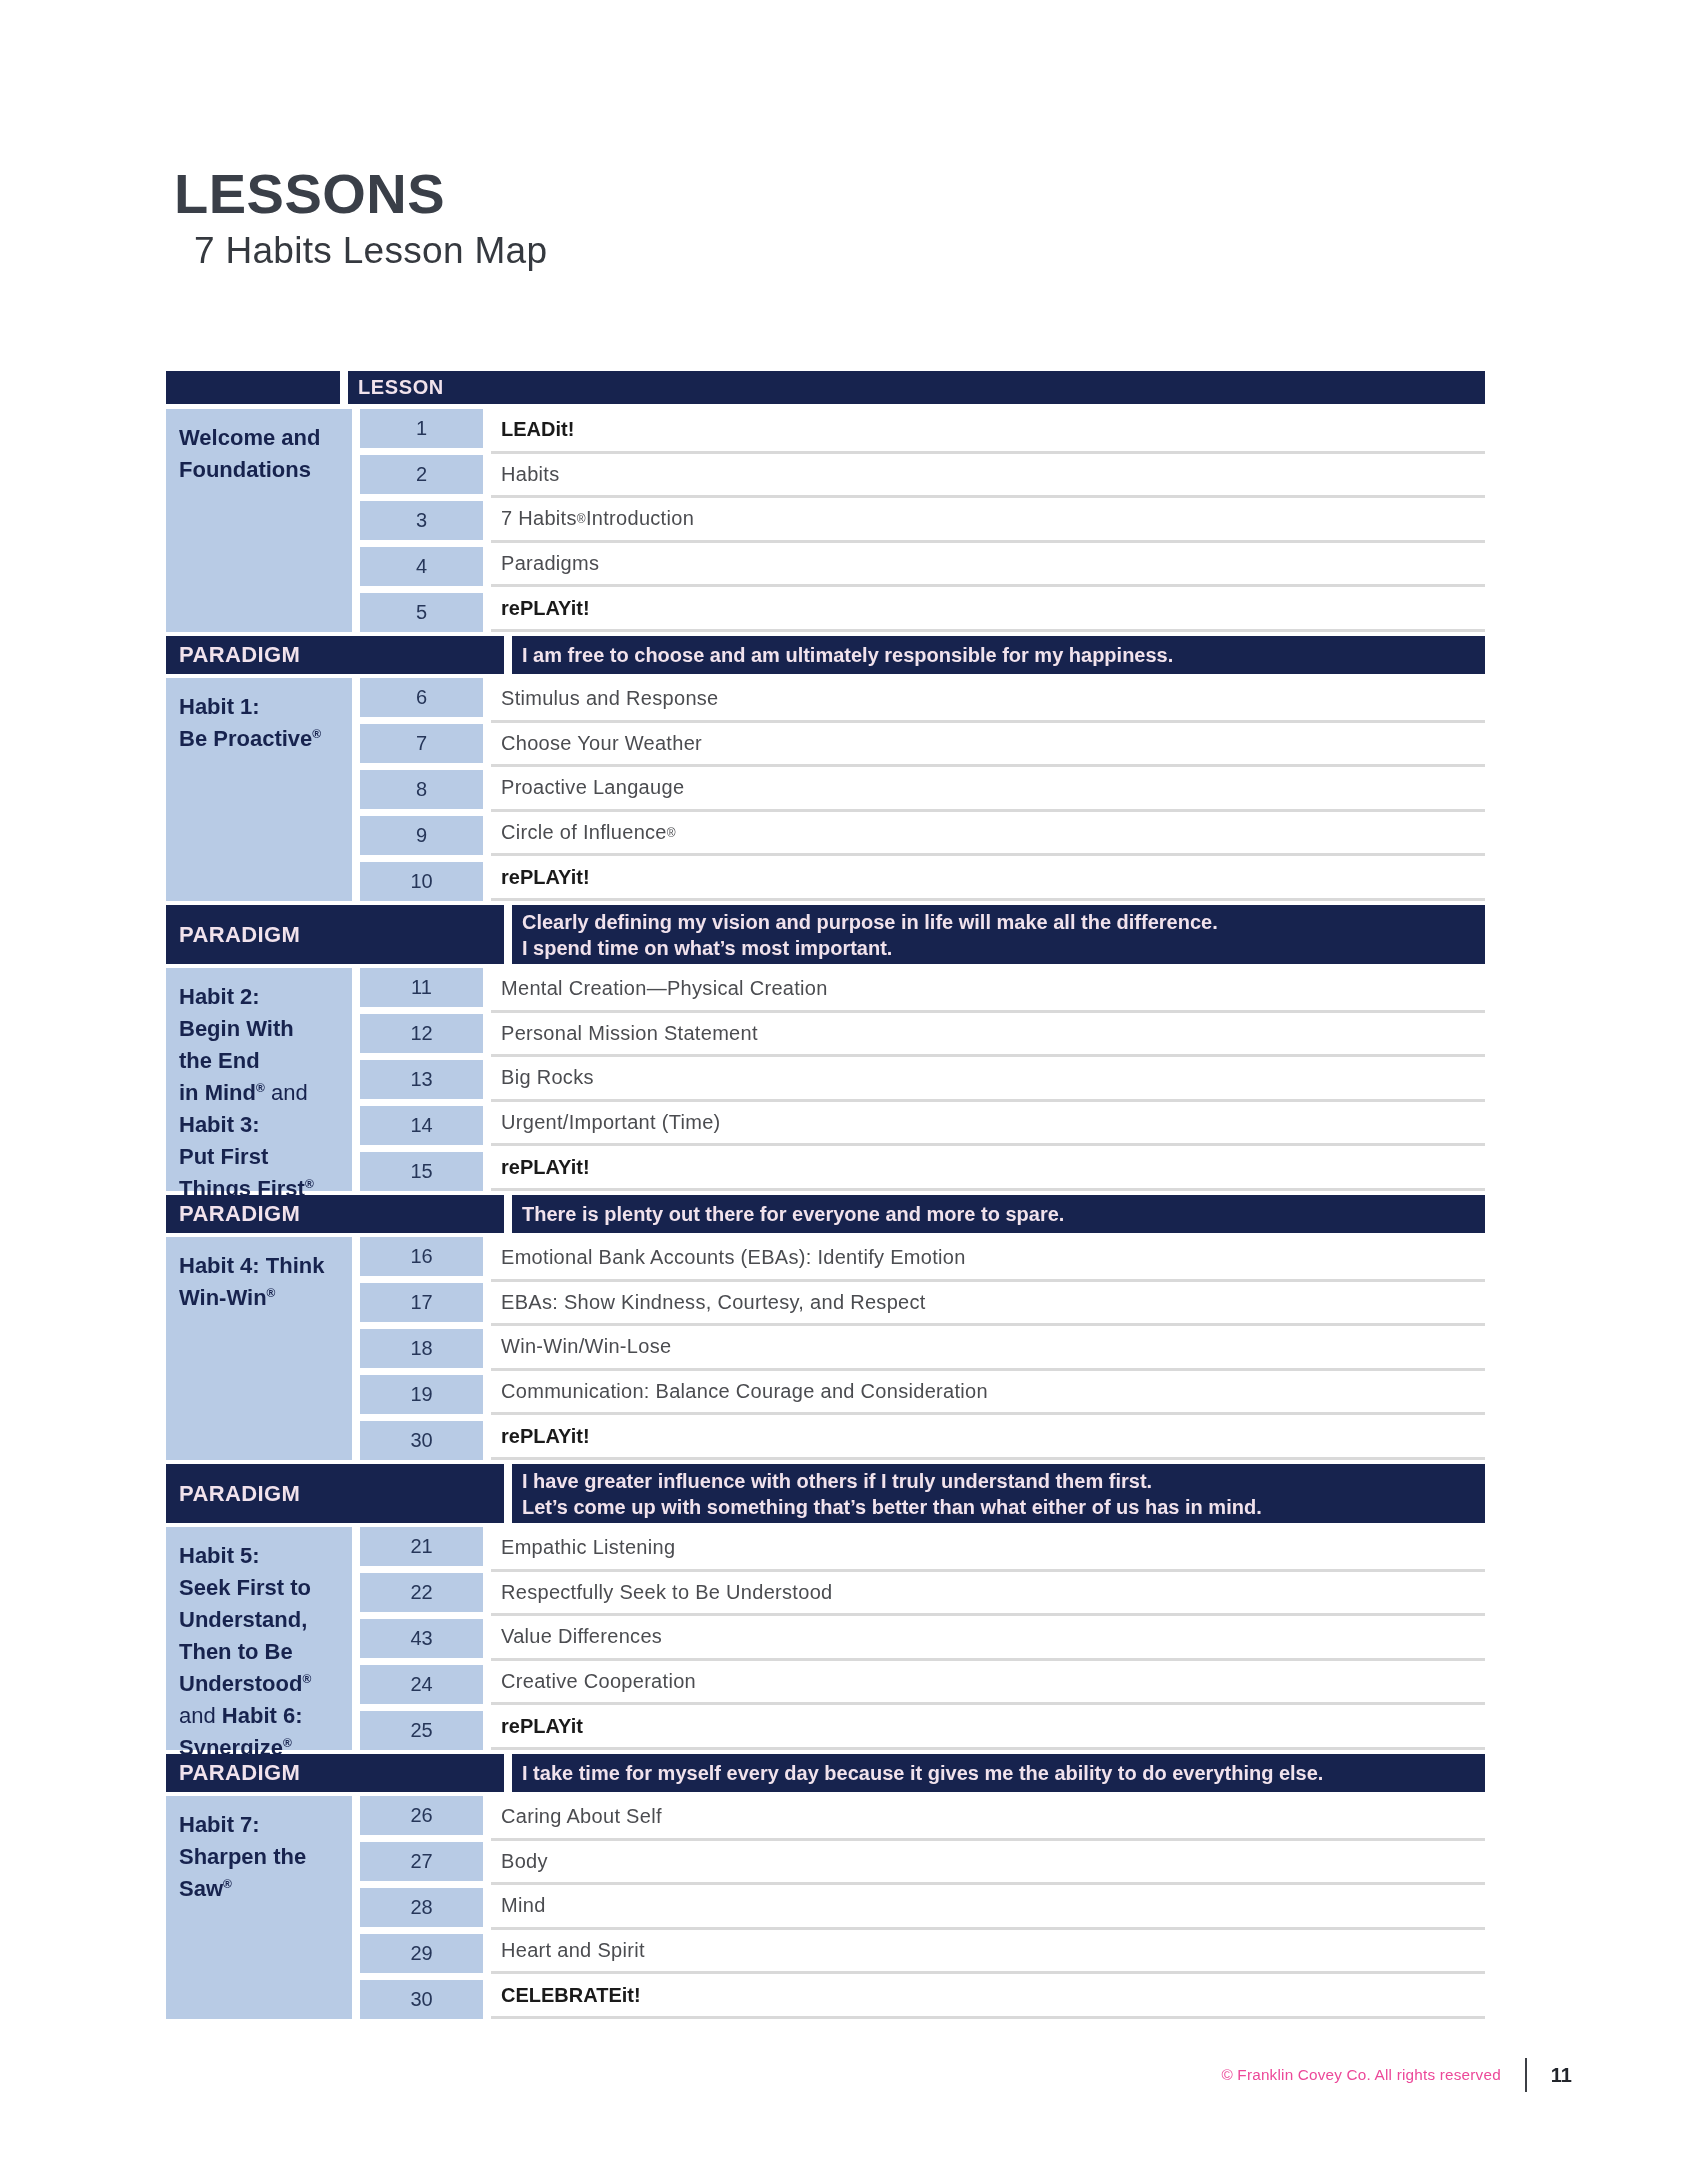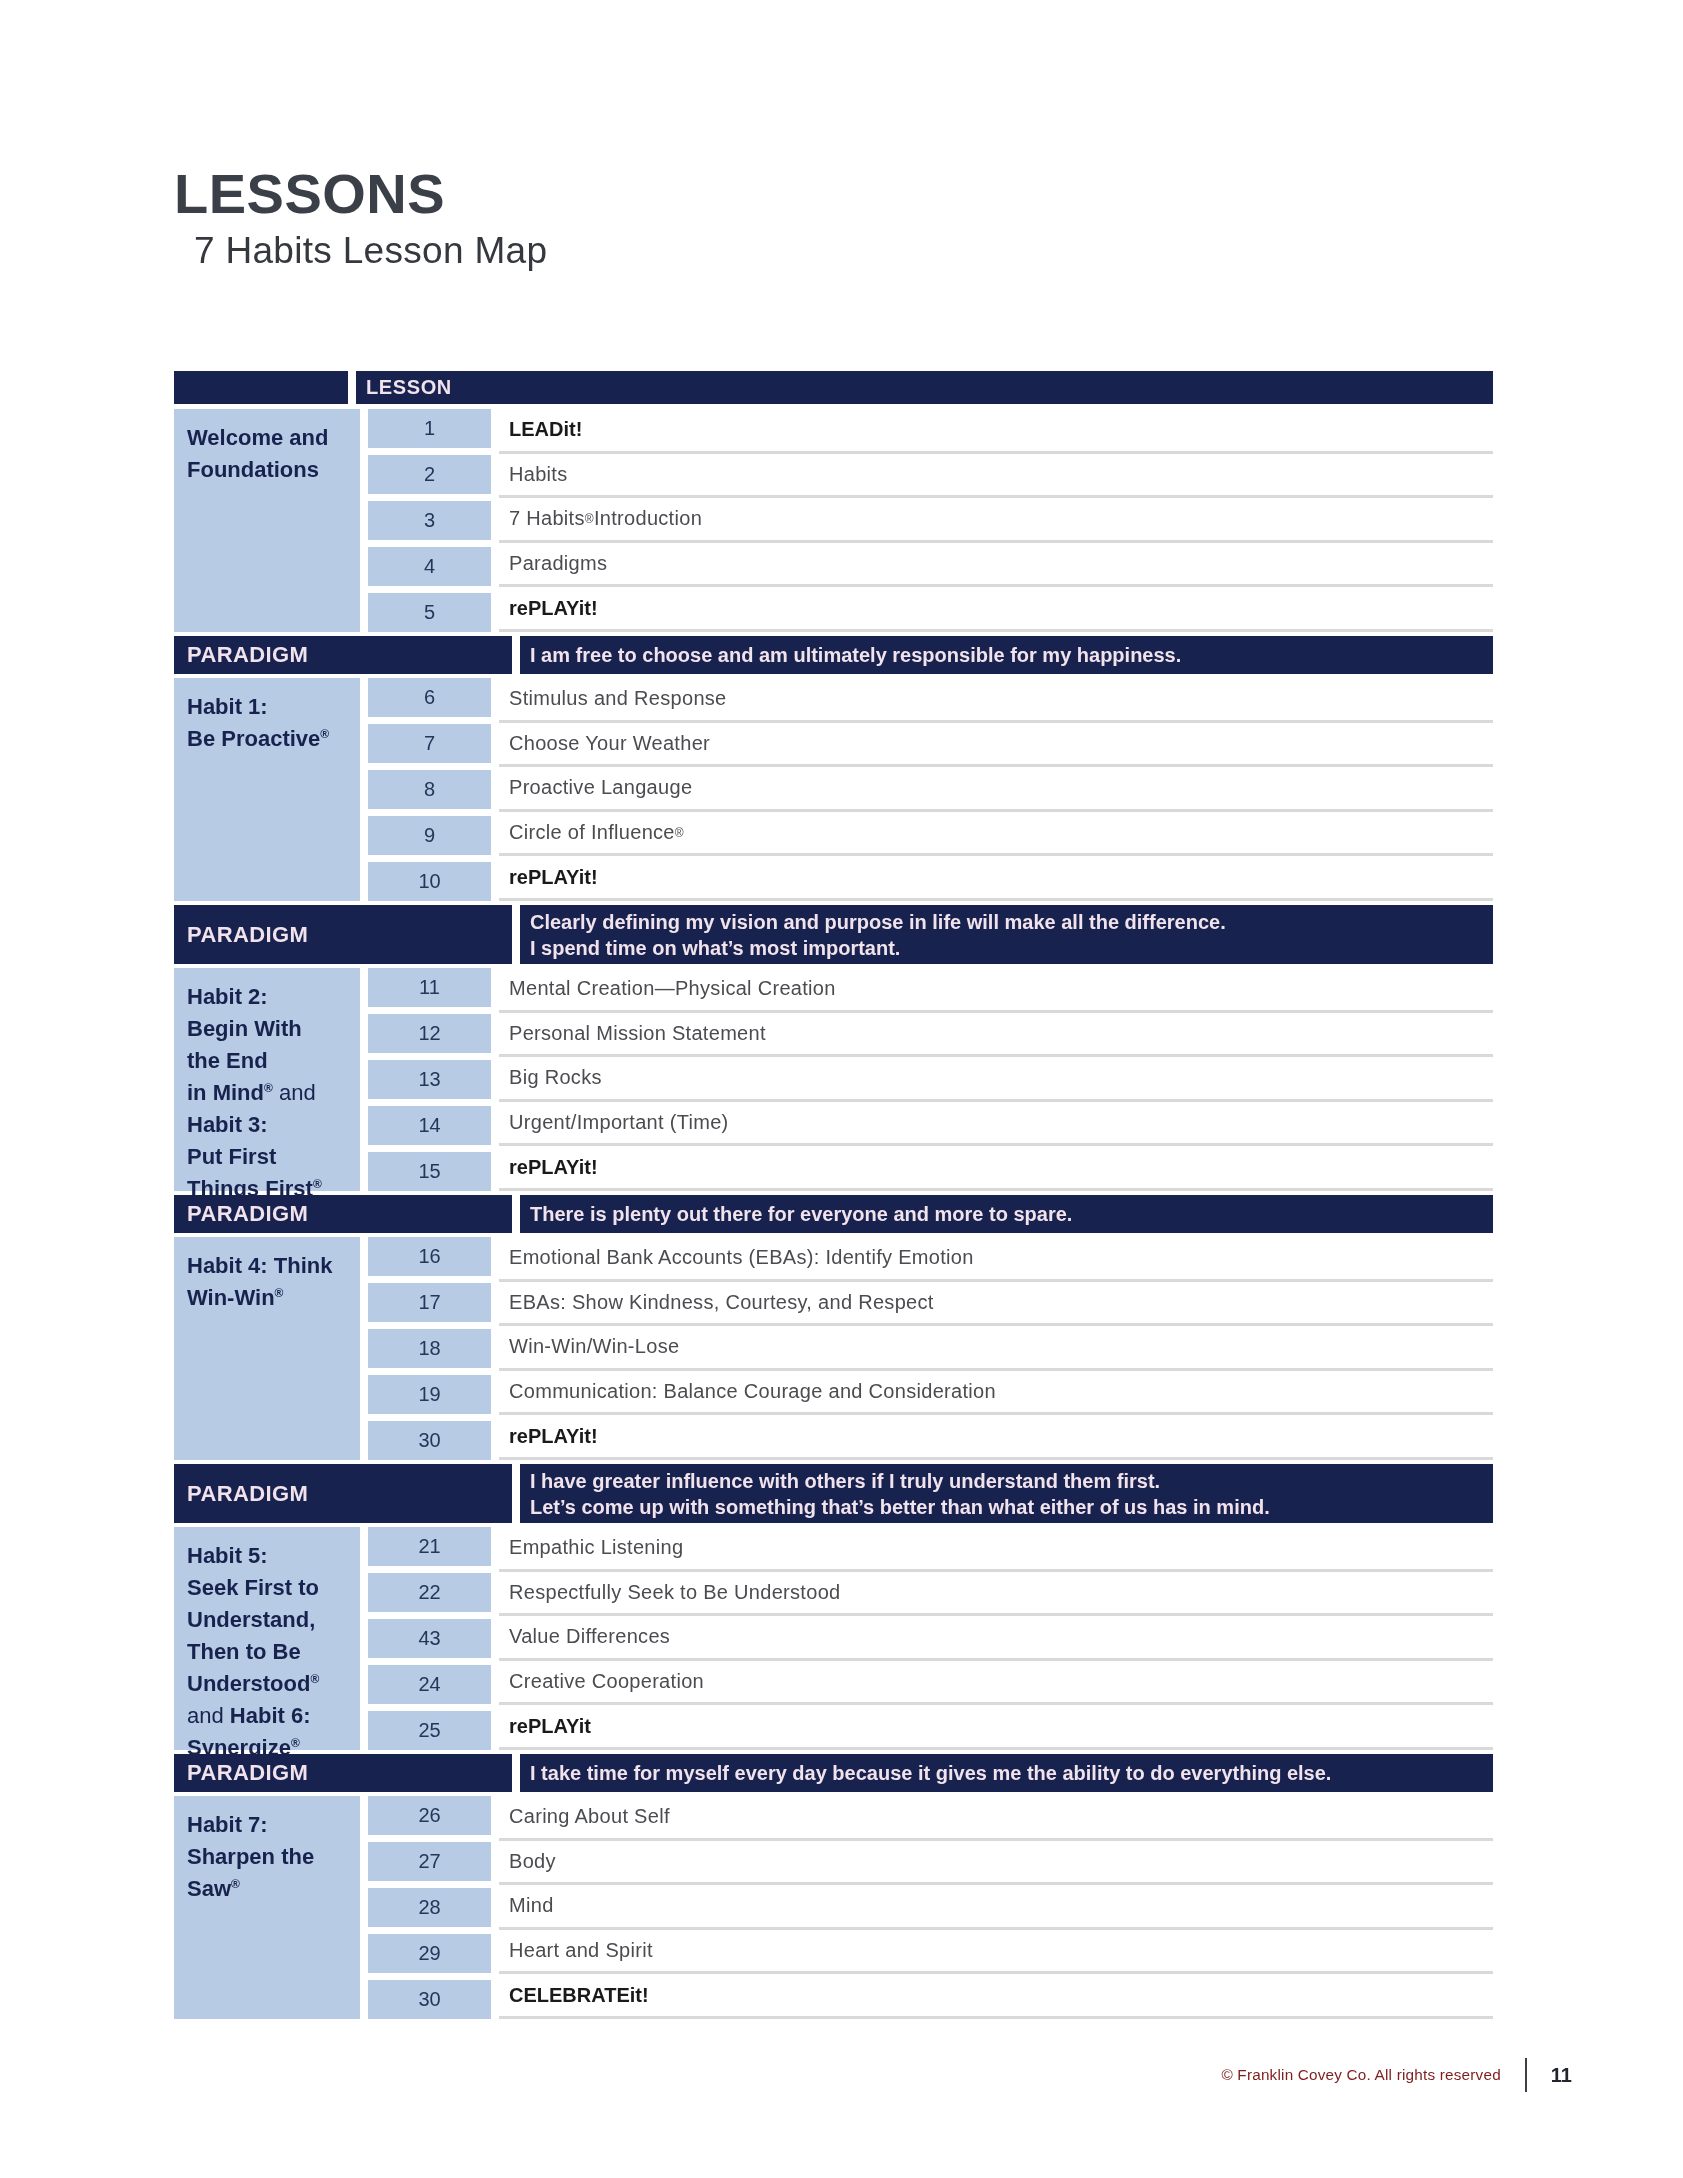--- a/index.html
+++ b/index.html
@@ -14,21 +14,21 @@
   html,body{background:#ffffff;}
   body{font-family:"Liberation Sans","DejaVu Sans",sans-serif;}
   .page{position:relative;width:1683px;height:2178px;background:#ffffff;overflow:hidden;margin:0 auto;padding-left:8px;}
 
   
   .heading{position:absolute;left:174px;top:166px;}
   .doc-title{font-size:56px;font-weight:800;color:#3a3f48;letter-spacing:0.5px;line-height:1;}
   .doc-subtitle{font-size:37px;font-weight:300;color:#35393f;letter-spacing:0.3px;margin-top:9px;line-height:1.1;margin-left:20px;}
 
   
-  .lesson-table{position:absolute;left:174px;top:371px;width:1319px;}
+  .lesson-table{position:absolute;left:166px;top:371px;width:1319px;}
   .tbl-header{display:flex;gap:8px;height:33px;margin-bottom:5px;}
   .hdr-left{width:174px;background:var(--navy);}
   .hdr-right{flex:1;background:var(--navy);color:var(--pink);display:flex;align-items:center;
              padding-left:10px;font-size:20px;font-weight:700;letter-spacing:0.6px;}
 
   .section{display:flex;gap:8px;height:223px;}
   .cat-cell{width:186px;background:var(--lightblue);padding:13px 6px 0 13px;
             font-size:22px;line-height:32px;font-weight:700;color:var(--navy);
             white-space:pre-line;}
   .cat-cell .reg-weight{font-weight:400;}
@@ -45,21 +45,21 @@
   .paradigm-bar.two-line{height:59px;}
   .par-label{width:338px;background:var(--navy);color:var(--pink);display:flex;align-items:center;
              padding-left:13px;font-size:22px;font-weight:700;letter-spacing:0.4px;}
   .par-quote{flex:1;background:var(--navy);color:var(--pink);display:flex;align-items:center;
              padding-left:10px;font-size:20px;font-weight:700;line-height:26px;white-space:pre-line;}
 
   sup.reg{font-size:12px;vertical-align:super;line-height:0;}
 
   
   .footer{position:absolute;right:111px;top:2055px;height:40px;display:flex;align-items:center;gap:24px;}
-  .copyright{font-size:15.3px;font-weight:300;color:#7f1d1d;letter-spacing:0.2px;}
+  .copyright{font-size:15.3px;font-weight:300;color:#ec4899;letter-spacing:0.2px;}
   .footer-divider{width:2px;height:34px;background:#3c3f45;}
   .page-number{font-size:20px;font-weight:700;color:#22252b;}
 </style>
 </head>
 <body>
 
 <div class="page">
 
   <div class="heading">
     <div class="doc-title">LESSONS</div>

